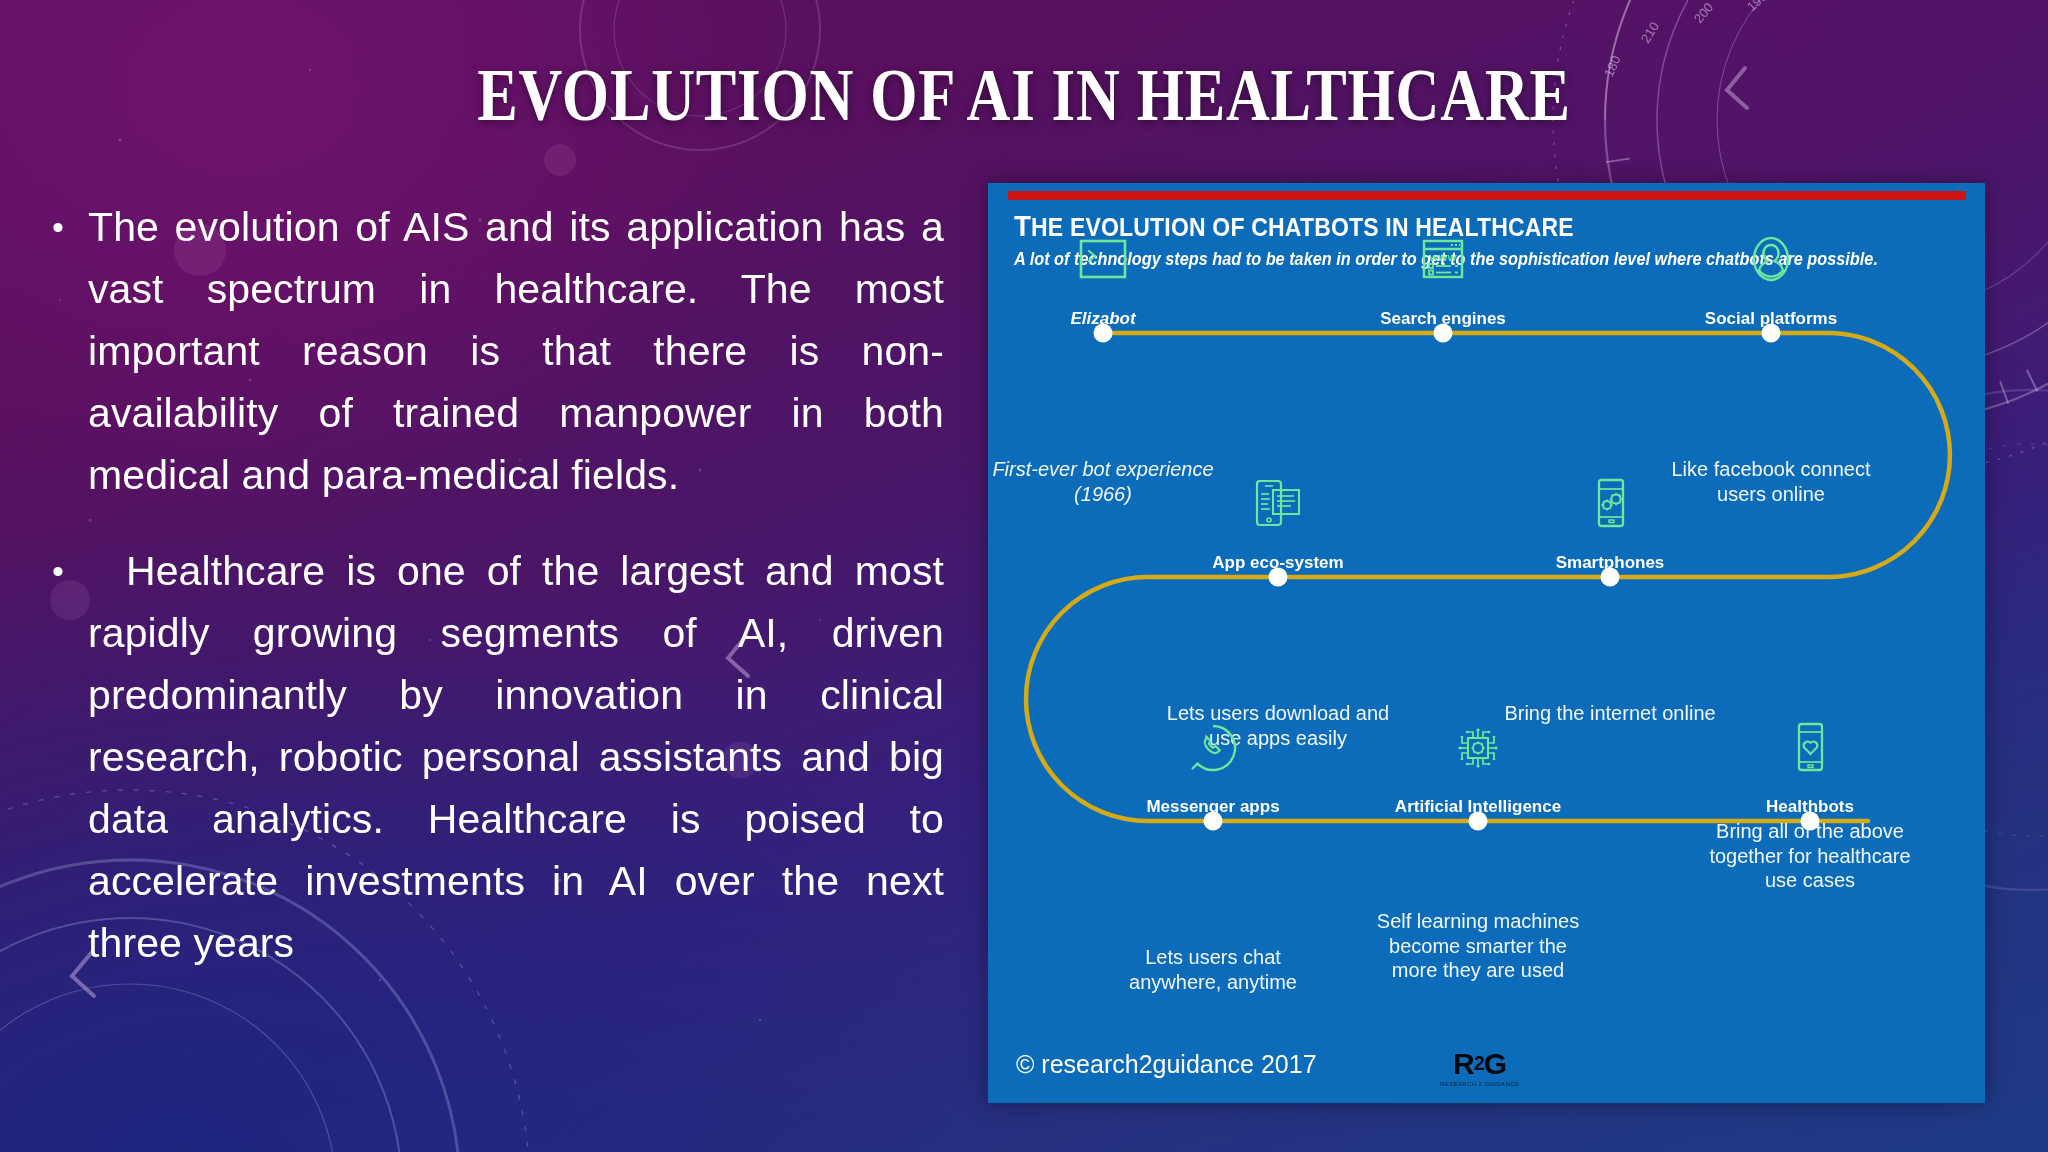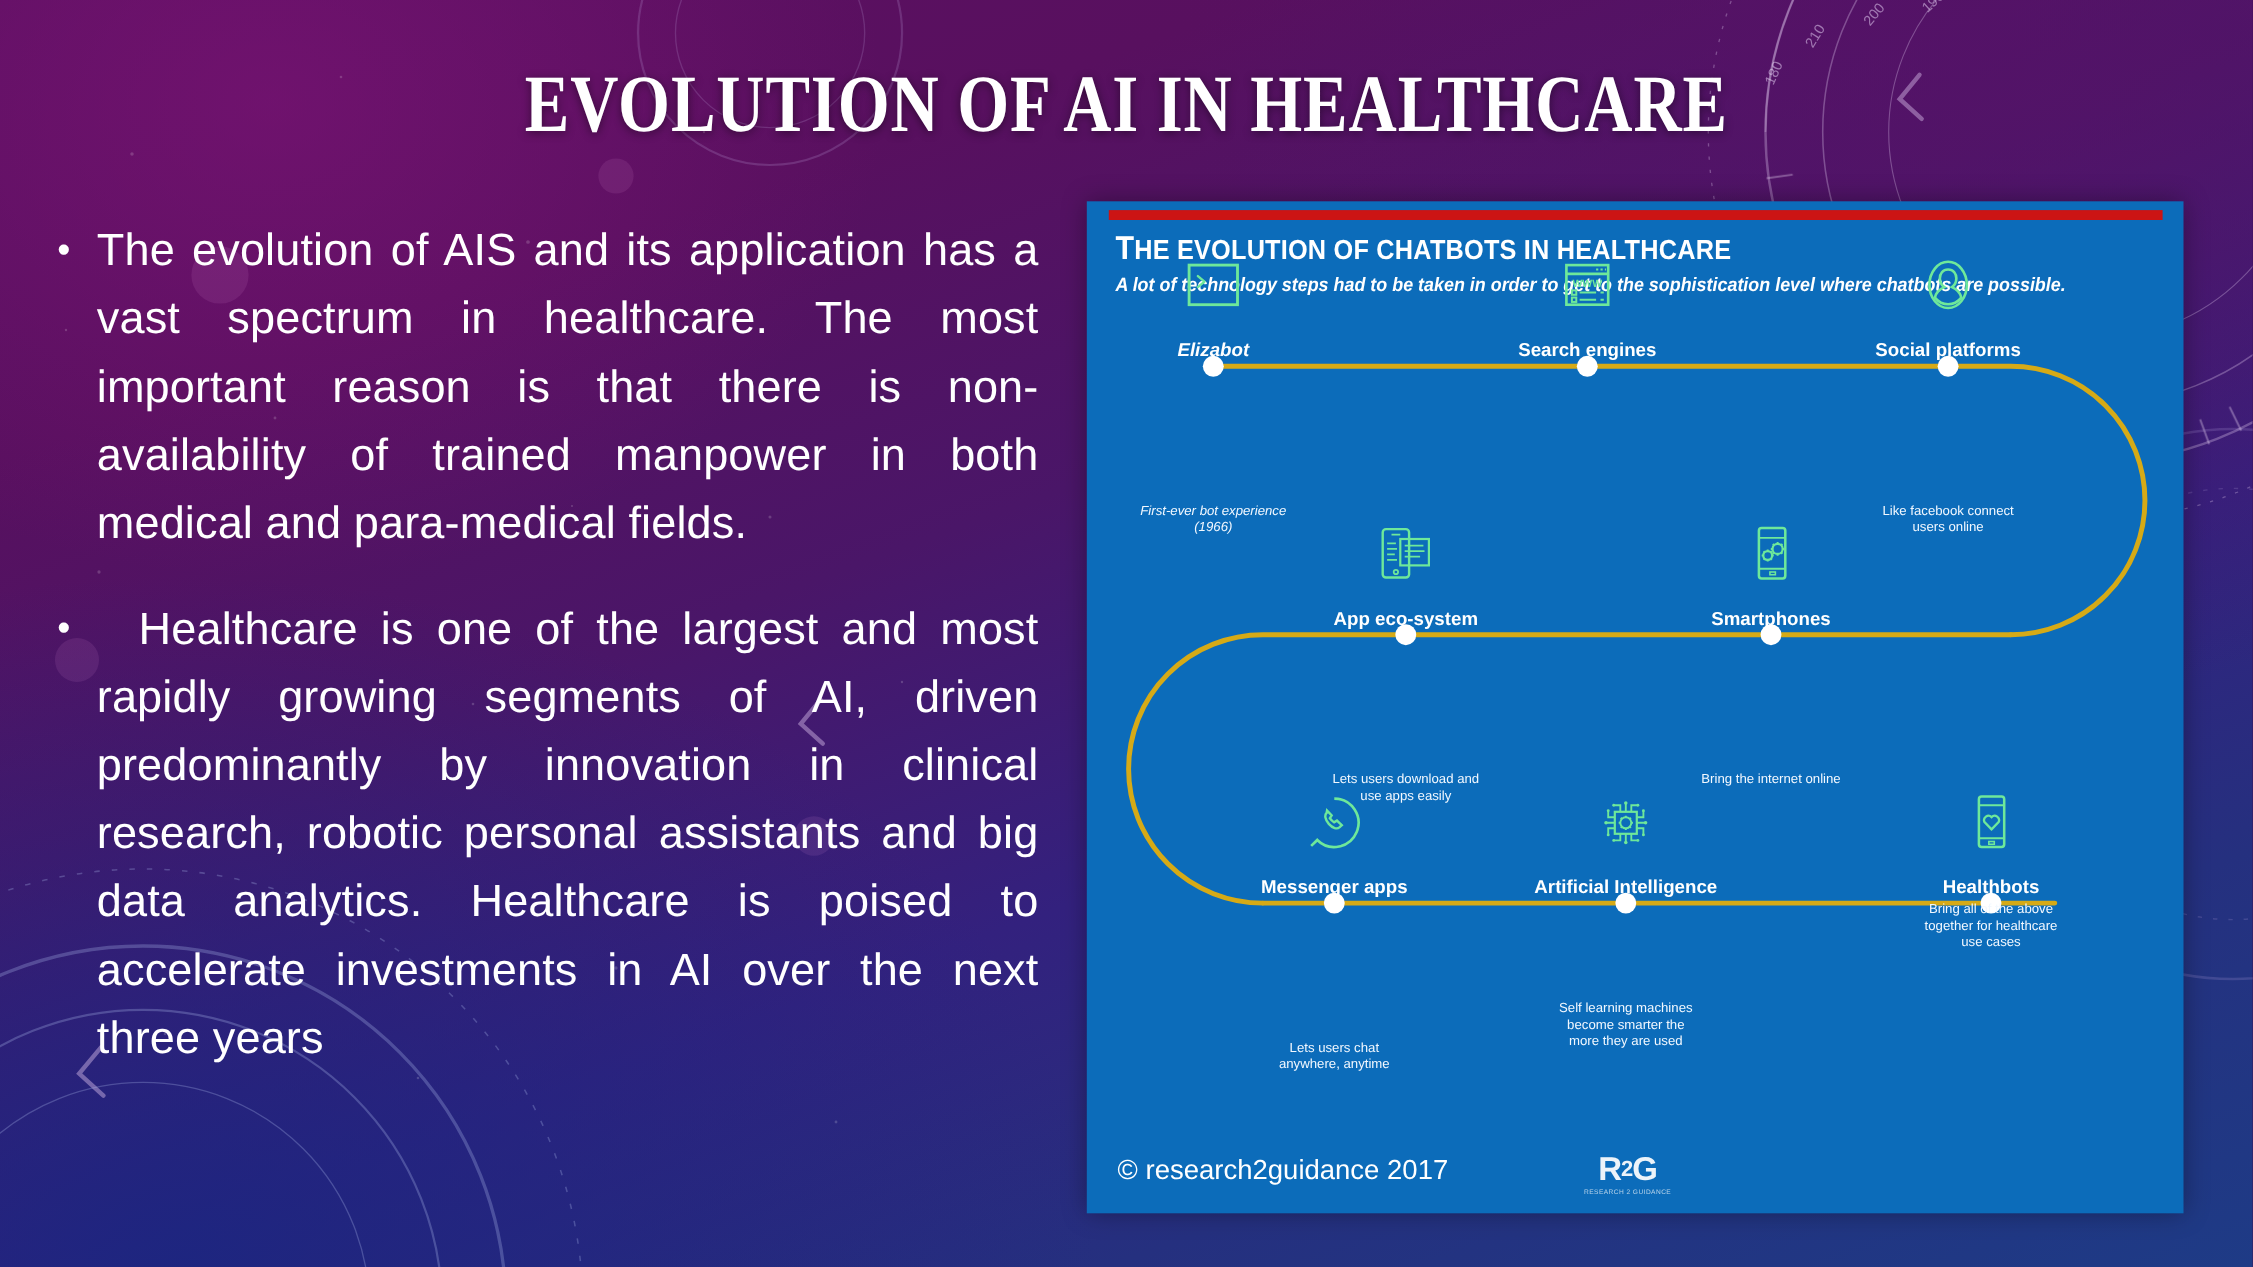--- a/index.html
+++ b/index.html
@@ -154,41 +154,41 @@
     align-items: flex-start;
     justify-content: center;
   }
   .node-title {
     font-weight: 700;
     font-size: 17px;
     margin-top: 0;
     white-space: nowrap;
   }
   .node-desc {
-    font-size: 12px;
+    font-size: 20px;
     line-height: 1.23;
     margin-top: 2px;
     color: #f2f8ff;
   }
 
   
   #info-copy {
     position: absolute;
     left: 28px;
     bottom: 24px;
     font-size: 25px;
     color: #ffffff;
     white-space: nowrap;
   }
   #info-logo {
     position: absolute;
     left: 452px;
     bottom: 16px;
     text-align: center;
-    color: #ffffff;
+    color: #000000;
     opacity: .92;
   }
   #info-logo .mark {
     font-family: "Liberation Sans", sans-serif;
     font-weight: 700;
     font-size: 30px;
     letter-spacing: -1px;
     line-height: 1;
   }
   #info-logo .mark .dot { font-size: 20px; vertical-align: 4px; }

